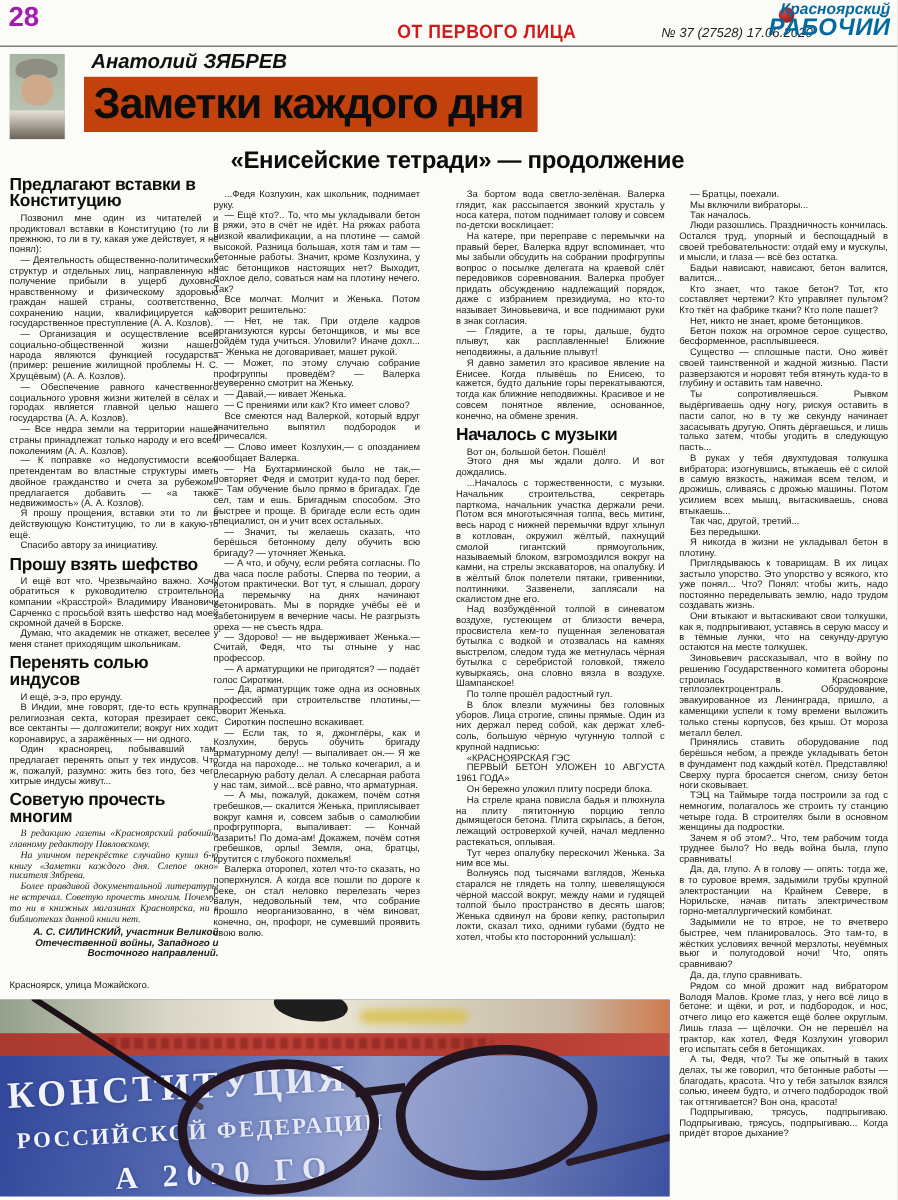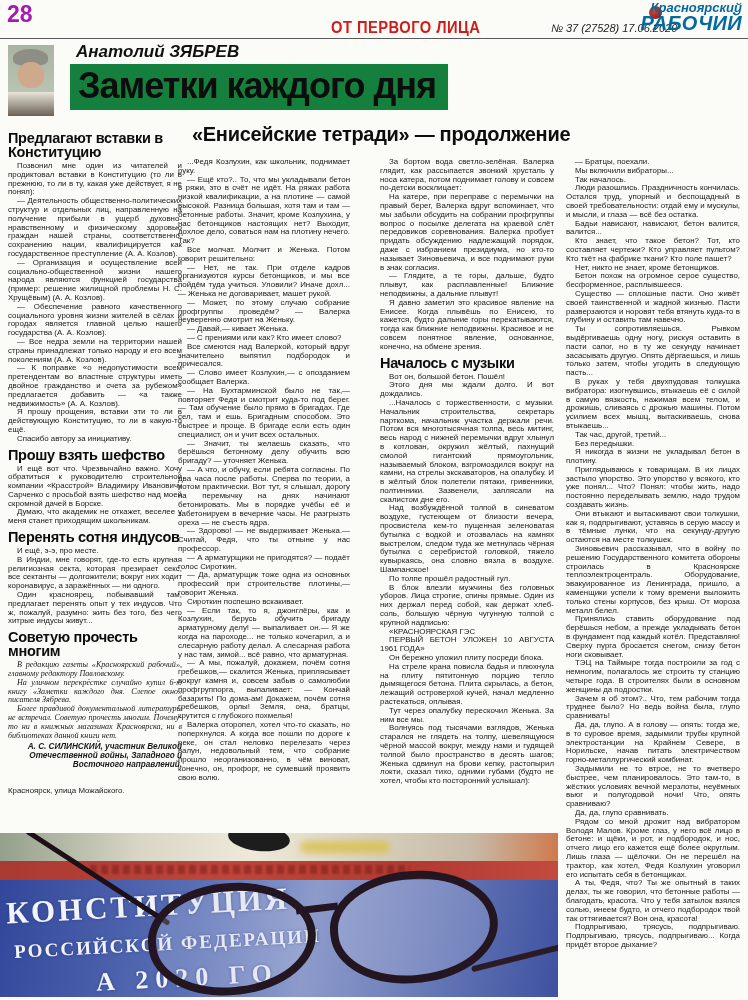--- a/index.html
+++ b/index.html
@@ -22,27 +22,27 @@
   .portrait{position:absolute;left:8px;top:45px;width:46px;height:71px;overflow:hidden;
         background:linear-gradient(#a8b4a2,#c2cbbb);}
   .portrait .cap{position:absolute;left:5px;top:4px;width:35px;height:17px;background:#8e8e85;
         border-radius:50% 50% 35% 35%;}
   .portrait .face{position:absolute;left:10px;top:17px;width:26px;height:26px;background:#cfa98b;
         border-radius:46%;}
   .portrait .body{position:absolute;left:0;bottom:0;width:100%;height:24px;
         background:linear-gradient(#e8e4da,#6b6257);}
   .byline{position:absolute;left:76px;top:42px;font-size:17px;font-weight:bold;font-style:italic;color:#111;}
   .title{position:absolute;left:70px;top:64px;font-size:36px;font-weight:bold;color:#0d0d0d;
-        letter-spacing:-1px;background:#15803d;padding:4px 12px 6px 8px;line-height:1;}
+        letter-spacing:-1px;background:#c2410c;padding:4px 12px 6px 8px;line-height:1;}
   
   .section-h{position:absolute;left:192px;top:123px;width:368px;font-size:20px;font-weight:bold;
         letter-spacing:-.3px;white-space:nowrap;color:#0d0d0d;}
   
   .col{position:absolute;font-size:7.9px;line-height:8.8px;text-align:justify;overflow:hidden;}
-  #col1{left:8px;  top:127px;width:174px;height:704px;}
+  #col1{left:8px;  top:143px;width:174px;height:704px;}
   #col2{left:178px;top:158px;width:172px;height:673px;}
   #col3{left:380px;top:158px;width:174px;height:673px;}
   #col4{left:566px;top:158px;width:174px;height:838px;}
   .blk-p{text-indent:9px;}
   .blk-pi{text-indent:9px;font-style:italic;font-family:"Liberation Serif",serif;font-size:8.1px;}
   .blk-h{font-size:14.5px;line-height:14px;font-weight:bold;letter-spacing:-.3px;
          margin:4px 0 3px;text-indent:0;text-align:left;color:#0d0d0d;}
   .blk-sig{font-weight:bold;font-style:italic;text-align:right;margin-top:2px;font-size:8.2px;line-height:9px;}
   .blk-note{text-indent:0;margin-top:18px;text-align:left;}
   
@@ -104,22 +104,22 @@
       <div class="blk-p">— Деятельность общественно-политических структур и отдельных лиц, направленную на получение прибыли в ущерб духовно-нравственному и физическому здоровью граждан нашей страны, соответственно, сохранению нации, квалифицируется как государственное преступление (А. А. Козлов).</div>
       <div class="blk-p">— Организация и осуществление всей социально-общественной жизни нашего народа являются функцией государства (пример: решение жилищной проблемы Н. С. Хрущёвым) (А. А. Козлов).</div>
       <div class="blk-p">— Обеспечение равного качественного социального уровня жизни жителей в сёлах и городах является главной целью нашего государства (А. А. Козлов).</div>
       <div class="blk-p">— Все недра земли на территории нашей страны принадлежат только народу и его всем поколениям (А. А. Козлов).</div>
       <div class="blk-p">— К поправке «о недопустимости всем претендентам во властные структуры иметь двойное гражданство и счета за рубежом» предлагается добавить — «а также недвижимость» (А. А. Козлов).</div>
       <div class="blk-p">Я прошу прощения, вставки эти то ли в действующую Конституцию, то ли в какую-то ещё.</div>
       <div class="blk-p">Спасибо автору за инициативу.</div>
       <div class="blk-h">Прошу взять шефство</div>
       <div class="blk-p">И ещё вот что. Чрезвычайно важно. Хочу обратиться к руководителю строительной компании «Красстрой» Владимиру Ивановичу Сарченко с просьбой взять шефство над моей скромной дачей в Борске.</div>
       <div class="blk-p">Думаю, что академик не откажет, веселее у меня станет приходящим школьникам.</div>
-      <div class="blk-h">Перенять сотня индусов</div>
-      <div class="blk-p">И ещё, э-э, про месте.</div>
+      <div class="blk-h">Перенять солью индусов</div>
+      <div class="blk-p">И ещё, э-э, про ерунду.</div>
       <div class="blk-p">В Индии, мне говорят, где-то есть крупная религиозная секта, которая презирает секс, все сектанты — долгожители; вокруг них ходит коронавирус, а заражённых — ни одного.</div>
       <div class="blk-p">Один красноярец, побывавший там, предлагает перенять опыт у тех индусов. Что ж, пожалуй, разумно: жить без того, без чего хитрые индусы живут...</div>
       <div class="blk-h">Советую прочесть многим</div>
       <div class="blk-pi">В редакцию газеты «Красноярский рабочий», главному редактору Павловскому.</div>
       <div class="blk-pi">На уличном перекрёстке случайно купил 6-ю книгу «Заметки каждого дня. Слепое окно» писателя Зябрева.</div>
       <div class="blk-pi">Более правдивой документальной литературы не встречал. Советую прочесть многим. Почему-то ни в книжных магазинах Красноярска, ни в библиотеках данной книги нет.</div>
       <div class="blk-sig">А. С. СИЛИНСКИЙ, участник Великой Отечественной войны, Западного и Восточного направлений.</div>
       <div class="blk-note">Красноярск, улица Можайского.</div>
     </div>
   <div class="col" id="col2">

